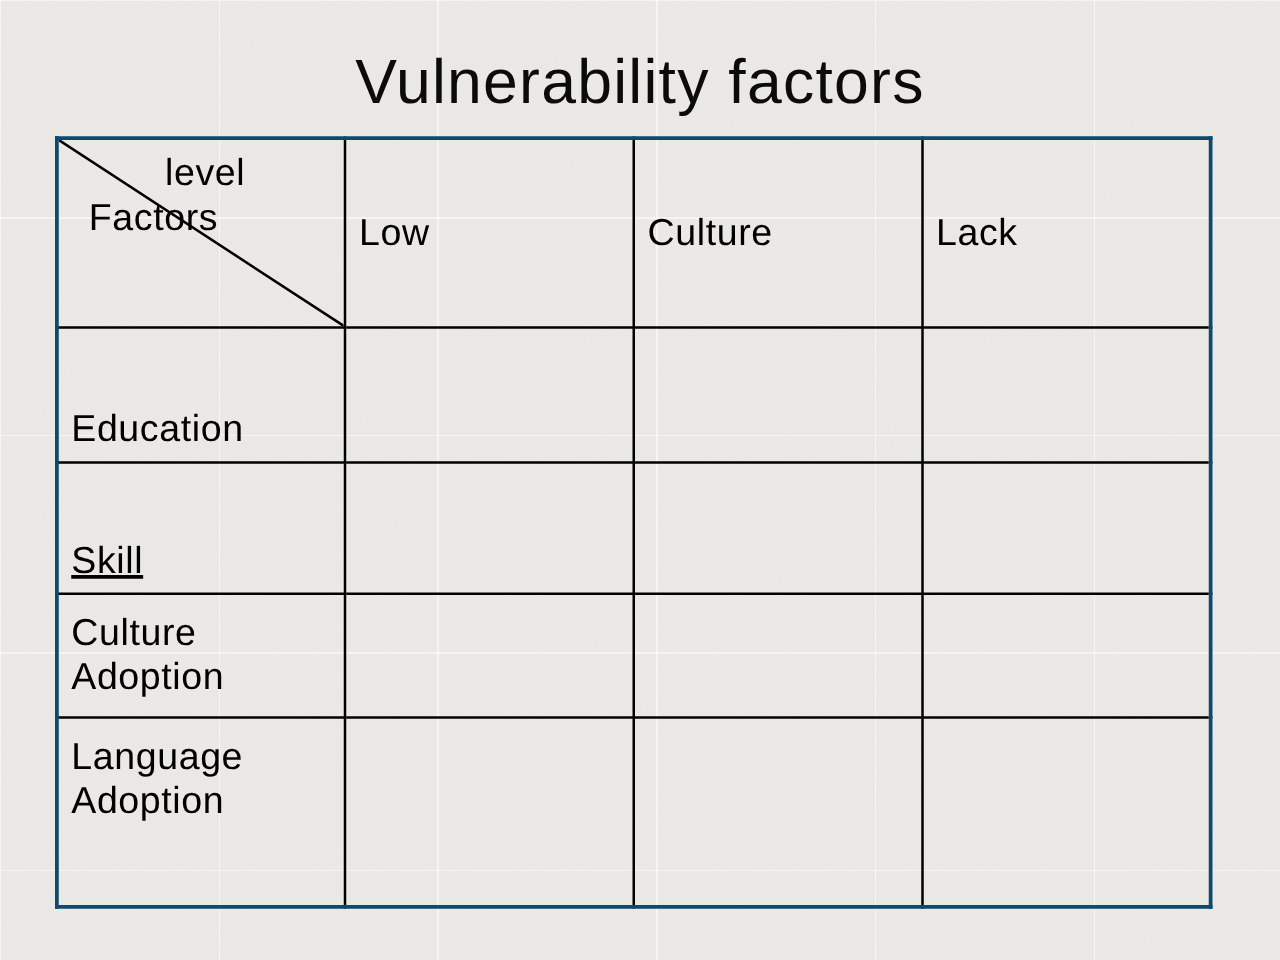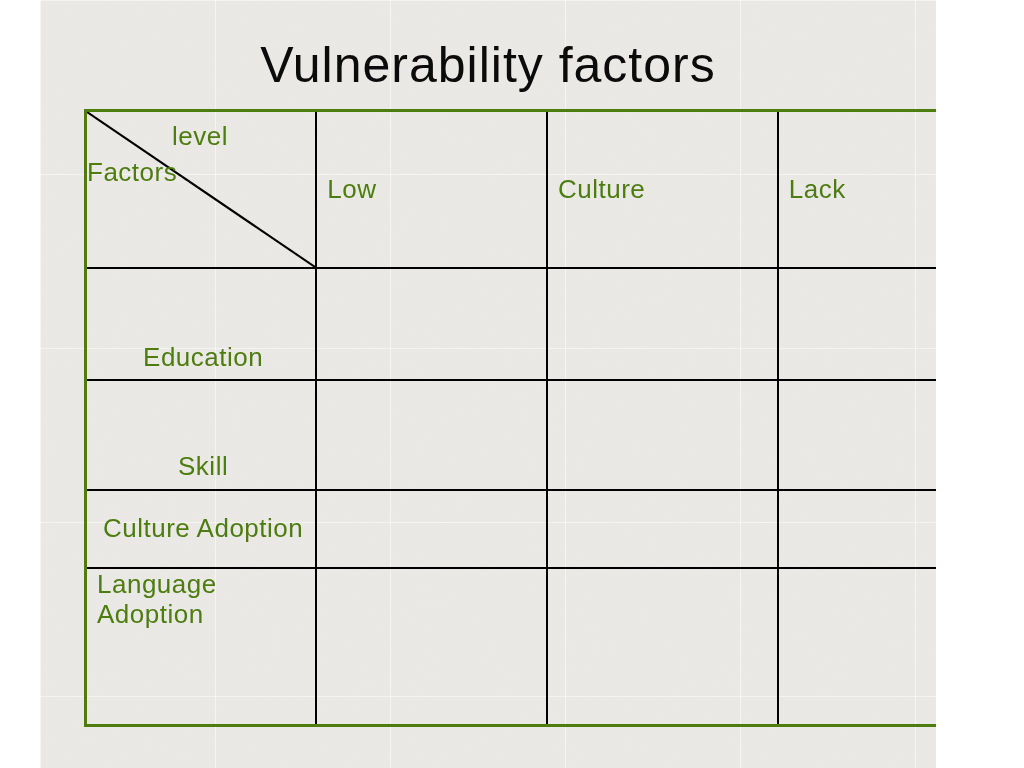--- a/index.html
+++ b/index.html
@@ -1,24 +1,23 @@
 <!DOCTYPE html>
 <html><head>
 <meta charset="utf-8">
 <style>
   html, body { margin: 0; padding: 0; }
   .slide {
     position: relative;
-    width: 896px;
+    width: 1024px;
     height: 768px;
     overflow: hidden;
     background: #e7e6e2;
     font-family: "Liberation Sans", sans-serif;
     color: #0d0d0d;
-    margin-left: 40px;
   }
   .texture {
     position: absolute;
     left: 0; top: 0;
     z-index: 0;
   }
   .grid-overlay {
     position: absolute;
     inset: 0;
     z-index: 1;
@@ -47,41 +46,41 @@
   }
   table.vtable {
     position: absolute;
     z-index: 2;
     left: 44px;
     top: 109px;
     width: 926px;
     height: 618px;
     border-collapse: collapse;
     table-layout: fixed;
-    border: 3px solid #4d7c0f;
-    font-size: 26px;
+    border: 3px solid #0c4a6e;
+    font-size: 30px;
     letter-spacing: 0.5px;
-    color: #4d7c0f;
+    color: #000000;
   }
   .vtable td {
     border: 2px solid #000;
     padding: 0 6px 0 10px;
     overflow: hidden;
     line-height: 1.18;
   }
   tr.r-header  { height: 111px; }
   tr.r-edu     { height: 79px; }
-  tr.r-skill   { height: 77px; }
+  tr.r-skill   { height: 77px; text-decoration: underline; }
   tr.r-info    { height: 78px; }
-  tr.r-culture { height: 55px; text-align: center; }
+  tr.r-culture { height: 55px; }
   tr.r-lang    { height: 111px; }
 
-  tr.va-bottom td { vertical-align: bottom; padding-bottom: 7px; text-align: center; }
+  tr.va-bottom td { vertical-align: bottom; padding-bottom: 7px; }
   tr.va-middle td { vertical-align: middle; }
-  tr.va-top    td { vertical-align: top; }
+  tr.va-top    td { vertical-align: top; padding-top: 13px; }
   tr.r-header td.colhead { vertical-align: middle; }
 
   td.corner {
     position: relative;
     padding: 0;
   }
   .corner .diag {
     position: absolute;
     left: 0; top: 0;
     width: 100%;
@@ -93,21 +92,21 @@
     stroke-width: 1.6;
   }
   .corner .lvl {
     position: absolute;
     top: 9px;
     left: 85px;
   }
   .corner .fac {
     position: absolute;
     top: 45px;
-    left: 0;
+    left: 24px;
   }
 </style>
 </head>
 <body>
 
 <div class="slide">
 
   <svg class="texture" width="1024" height="768" aria-hidden="true">
     <defs>
       <filter id="paperNoise" x="0" y="0" width="100%" height="100%">

